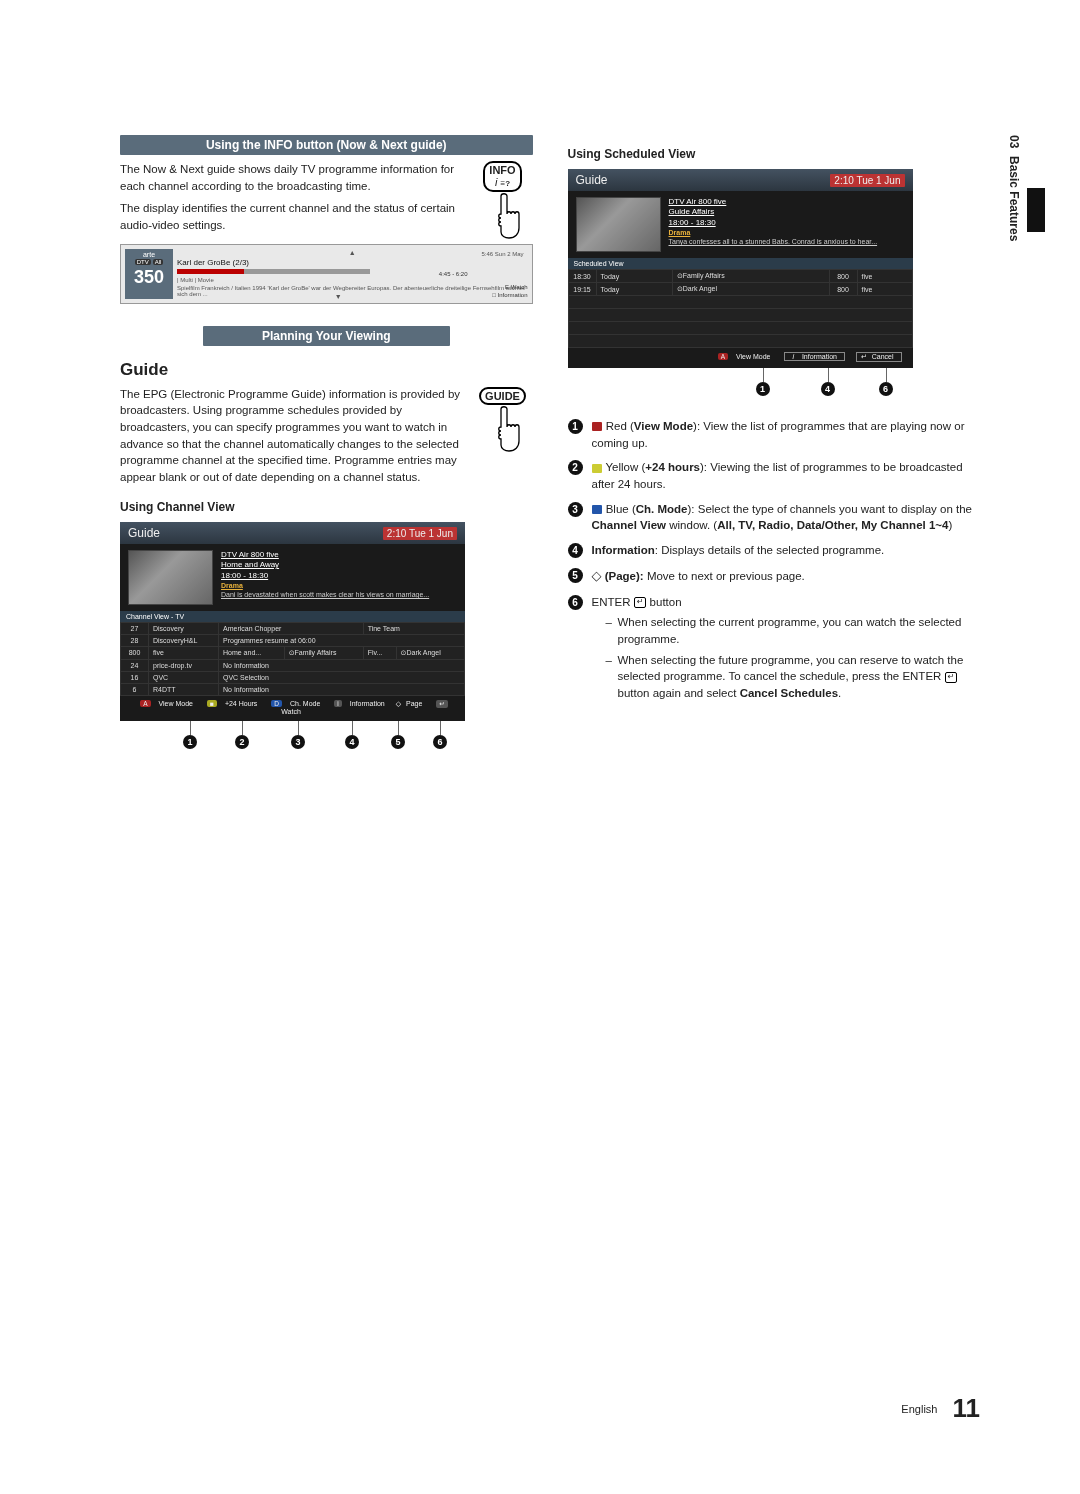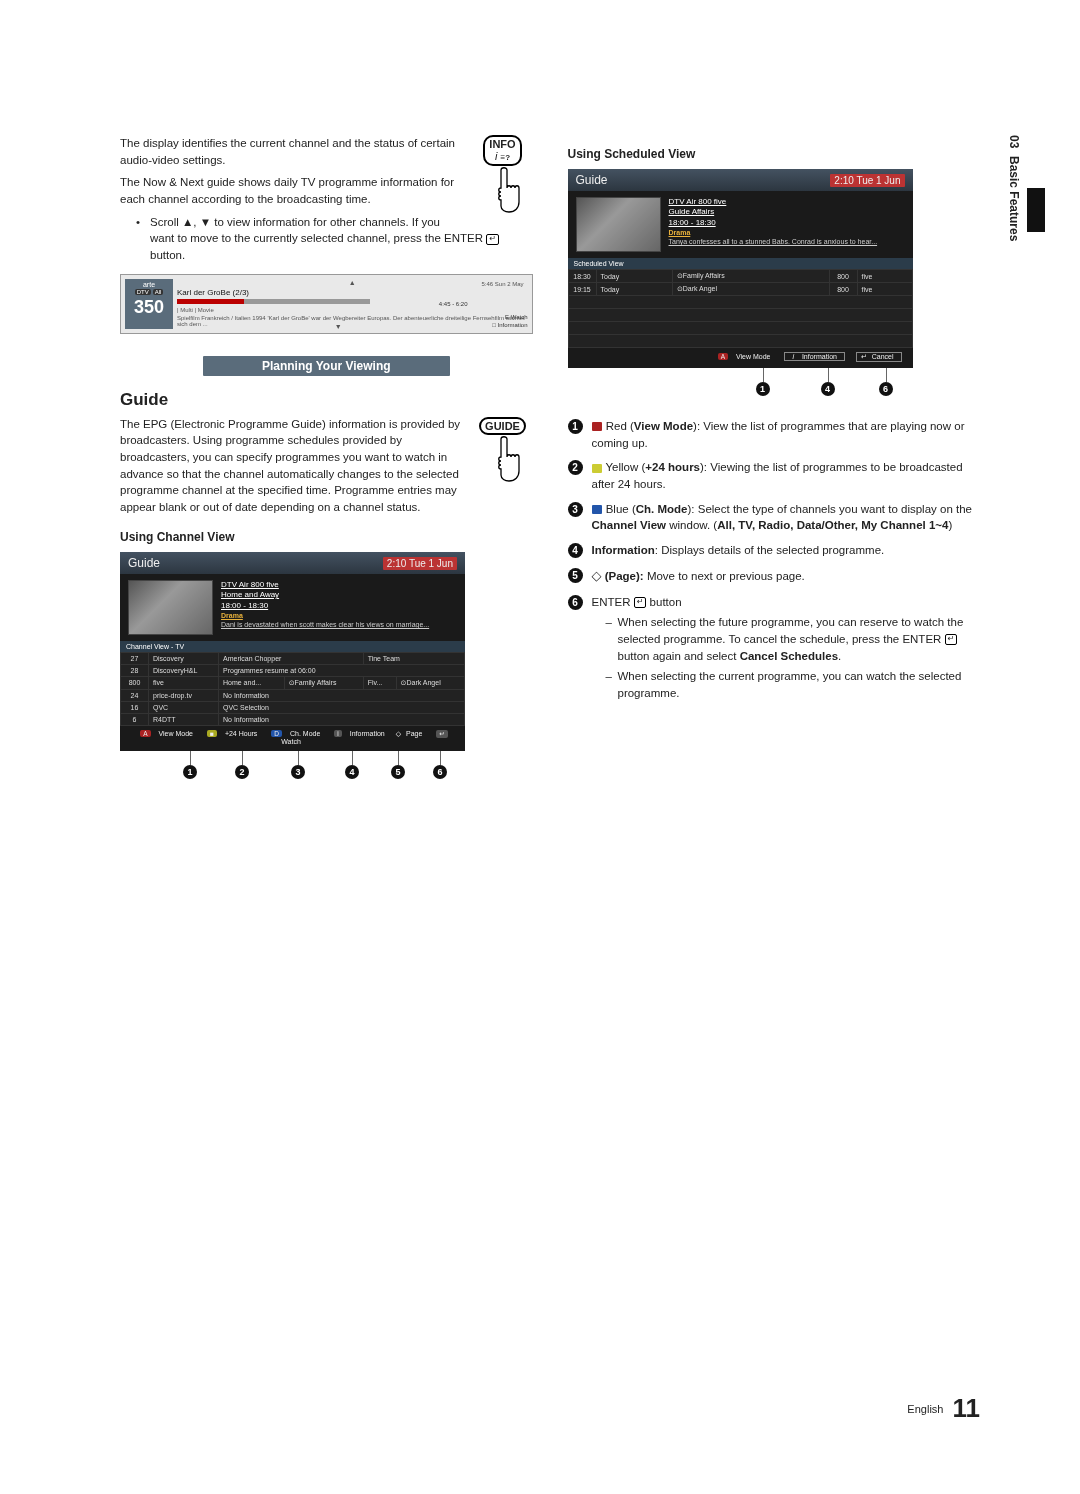--- a/index.html
+++ b/index.html
@@ -150,59 +150,55 @@
   
   .numlist { list-style:none; margin-top:10px;}
   .numlist > li { font-size:11.5px; line-height:1.45; position:relative; padding-left:24px; margin-bottom:8px;}
   .numlist > li .badge { position:absolute; left:0; top:1px; width:15px;height:15px;border-radius:50%;background:#111;color:#fff;font-size:10px;text-align:center;line-height:15px;font-weight:bold;}
   .numlist .colorkey { display:inline-block; width:10px;height:9px;vertical-align:middle;border-radius:1px;margin-right:1px;}
   .sublist { list-style:none; padding-left:16px; margin-top:4px;}
   .sublist li { font-size:11.5px; line-height:1.45; position:relative; padding-left:10px; margin-bottom:4px;}
   .sublist li::before { content:"–"; position:absolute; left:-2px;}
   .enter-glyph { display:inline-block; border:1.2px solid #000; border-radius:2px; font-size:8px; padding:0 2px; line-height:1.1; vertical-align:middle;}
   .page-footer { position:absolute; bottom:70px; right:100px; font-size:11px;}
-  .page-footer .pg { font-size:26px; font-weight:bold; margin-left:6px; vertical-align:-4px;}
+  .page-footer .pg { font-size:26px; font-weight:bold; margin-left:12px; vertical-align:-4px;}
   b { font-weight:bold; }
   .guide-panel.sched table td.empty { height:13px; }
   .guide-panel.sched .footerbar { text-align:right; padding-right:8px;}
   .guide-panel.sched .footerbar .kbox { display:inline-block;border:1px solid #888;padding:0 4px;margin-left:6px;font-size:7px;}
   .clearfix::after { content:""; display:block; clear:both;}
 </style>
 </head>
 <body>
 
 <div class="side-tab">
   <div class="side-tab-num">03</div>
   <div class="side-tab-text">Basic Features</div>
 </div>
 <div class="black-strip"></div>
 
 <div class="page">
 
   <div class="col">
+    <div class="section-bar">Using the INFO button (Now &amp; Next guide)</div>
 
     <div class="float-icon">
       <span class="remote-btn">
         <span>INFO</span><br>
         <span style="font-style:italic;font-weight:normal;">i</span> <span style="font-size:8px;">≡?</span>
       </span>
       <svg class="hand-svg" width="40" height="48" viewBox="0 0 40 48">
         <path d="M18 4 v18 c-3 0 -3 4 0 4 c-3 0 -3 4 0 4 c-3 0 -3 4 0 4 v6 c0 4 4 6 8 6 c6 0 10 -4 10 -10 v-14 c0 -3 -4 -3 -4 0 c0 -3 -4 -3 -4 0 c0 -3 -4 -3 -4 0 V4 c0 -3 -6 -3 -6 0 z" fill="none" stroke="#000" stroke-width="1.3"></path>
       </svg>
     </div>
 
+    <p class="body-text">The Now &amp; Next guide shows daily TV programme information for each channel according to the broadcasting time.</p>
     <p class="body-text">The display identifies the current channel and the status of certain audio-video settings.</p>
-    <p class="body-text">The Now &amp; Next guide shows daily TV programme information for each channel according to the broadcasting time.</p>
 
     <ul class="bullets">
-      <li>
-        <span>Scroll ▲, ▼ to view information for other channels. If you want to move to the currently selected channel, press the ENTER</span>
-        <span class="enter-glyph">↵</span>
-        <span> button.</span>
-      </li>
     </ul>
 
     <div class="info-panel clearfix">
       <div class="ch-badge">
         <div class="chname">arte</div>
         <span class="sub">DTV</span>
         <span class="sub">All</span>
         <div class="num">350</div>
       </div>
       <div class="right">
@@ -396,26 +392,26 @@
       </li>
       <li><span class="badge">4</span>
         <b>Information</b><span>: Displays details of the selected programme.</span>
       </li>
       <li><span class="badge">5</span>
         <span style="font-size:13px;">◇</span> <b>(Page):</b><span> Move to next or previous page.</span>
       </li>
       <li><span class="badge">6</span>
         <span>ENTER</span> <span class="enter-glyph">↵</span><span> button</span>
         <ul class="sublist">
+          <li>When selecting the current programme, you can watch the selected programme.</li>
           <li>
             <span>When selecting the future programme, you can reserve to watch the selected programme. To cancel the schedule, press the ENTER</span>
             <span class="enter-glyph">↵</span>
             <span> button again and select </span><b>Cancel Schedules</b><span>.</span>
           </li>
-          <li>When selecting the current programme, you can watch the selected programme.</li>
         </ul>
       </li>
     </ul>
   </div>
 </div>
 
 <div class="page-footer">
   <span>English</span>
   <span class="pg">11</span>
 </div>

